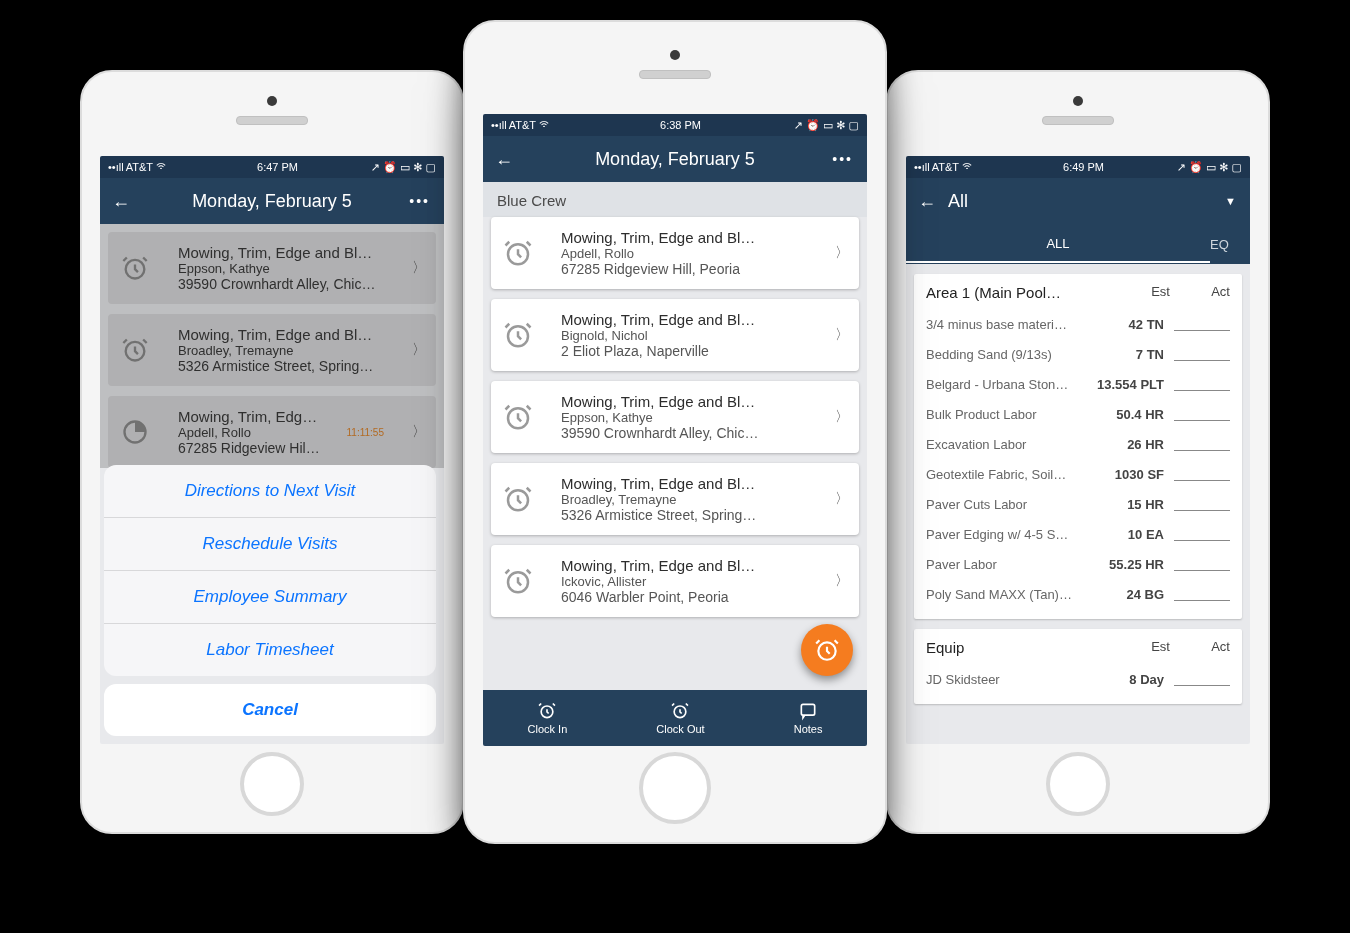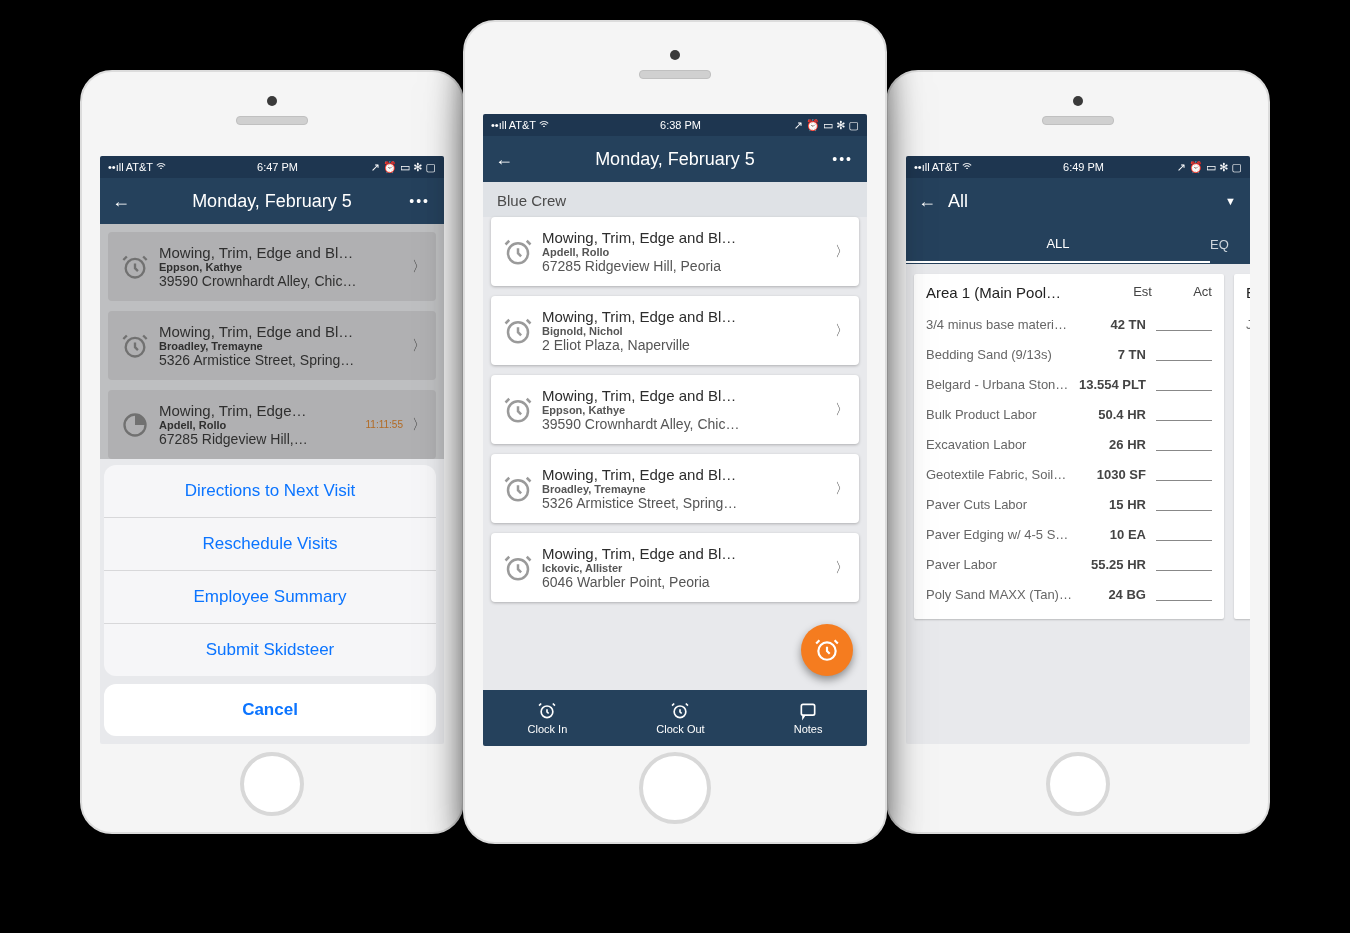--- a/index.html
+++ b/index.html
@@ -54,27 +54,27 @@
   .header .back { position:absolute; left:12px; font-size:18px; }
   .header .more { position:absolute; right:14px; font-size:14px; letter-spacing:2px; }
   .header .dropdown-caret { position:absolute; right:14px; font-size:11px;}
   .header .title-left { position:absolute; left:42px; font-size:18px; }
 
   
   .sectionlabel { padding:10px 14px 8px; color:#4a4a4a; font-size:15px; background:#dfe2e6; }
   .cards { display:flex; flex-direction:column; gap:10px; padding:0 8px; }
   .card {
     background:#fff; border-radius:4px; box-shadow:0 1px 3px rgba(0,0,0,.25);
-    display:flex; align-items:center; padding:12px 8px 12px 10px; gap:7px;
+    display:flex; align-items:center; padding:12px 8px 12px 10px; gap:26px;
     position:relative;
   }
   .card .clock-icon { color:#9a9a9a; flex:0 0 34px; display:flex; justify-content:center;}
   .card .txt { flex:1; min-width:0; }
   .card .txt .l1 { font-size:15px; color:#2d2d2d; white-space:nowrap; overflow:hidden; text-overflow:ellipsis; }
-  .card .txt .l2 { font-size:11px; color:#555;font-weight:bold; }
+  .card .txt .l2 { font-size:13px; color:#555; }
   .card .txt .l3 { font-size:14px; color:#555; white-space:nowrap; overflow:hidden; text-overflow:ellipsis;}
   .card .chev { color:#555; font-size:14px; flex:0 0 16px; }
 
   
   .dim-overlay { position:absolute; inset:0; background:rgba(0,0,0,.18); }
   .dimmed .card { background:#d7d7d9; box-shadow:none; }
   .dimmed .card .txt .l1,
   .dimmed .card .txt .l2,
   .dimmed .card .txt .l3 { color:#3a3a3a; }
 
@@ -85,21 +85,21 @@
   .bottom-bar .bb-item { display:flex; flex-direction:column; align-items:center; gap:2px; }
 
   .fab {
     position:absolute; right:14px; bottom:70px; width:52px; height:52px; border-radius:50%;
     background:#f57c1f; color:#fff; display:flex; align-items:center; justify-content:center;
     box-shadow:0 4px 8px rgba(0,0,0,.4);
   }
 
   
   .action-sheet {
-    position:absolute; left:4px; right:8px; bottom:8px;
+    position:absolute; left:4px; right:8px; bottom:8px;font-style:italic;
   }
   .sheet-group {
     background:#f6f6f8; border-radius:12px; overflow:hidden; margin-bottom:8px;
   }
   .sheet-item {
     height:52px; display:flex; align-items:center; justify-content:center;
     color:#0b74ff; font-size:17px; border-bottom:1px solid #d8d8da;
   }
   .sheet-item:last-child { border-bottom:none; }
   .sheet-cancel {
@@ -109,21 +109,21 @@
   .timer { color:#d9822b; font-size:10px; margin-right:2px;}
 
   
   .tabs {
     background:#25415c; color:#cfd6dd; height:40px; display:flex; align-items:center; font-size:13px;
   }
   .tabs .tab { flex:1; text-align:center; padding:10px 0; }
   .tabs .tab.active { color:#fff; border-bottom:2px solid #fff; }
   .tabs .tab.right-cut { flex:0 0 40px; text-align:left; white-space:nowrap; overflow:hidden; }
 
-  .table-wrap { padding:10px 8px; display:flex; flex-direction:row; gap:10px; }
+  .table-wrap { padding:10px 8px; display:flex; flex-direction:column; gap:10px; }
   .table-panel { background:#fff; border-radius:2px; box-shadow:0 1px 2px rgba(0,0,0,.2); padding:10px 12px; }
   .table-head { display:flex; font-size:15px; color:#222; margin-bottom:8px; }
   .table-head .th-name { flex:1; }
   .table-head .th-col { width:60px; text-align:right; font-size:13px; color:#444;}
   .table-row { display:flex; align-items:center; height:30px; font-size:13px; color:#666; }
   .table-row .td-name { flex:1; white-space:nowrap; overflow:hidden; text-overflow:ellipsis;}
   .table-row .td-est { width:74px; text-align:right; color:#444;font-weight:bold; }
   .table-row .td-act { width:56px; border-bottom:1px solid #888; margin-left:10px; height:12px; }
 
   svg { display:block; }
@@ -207,21 +207,21 @@
         <span class="chev">〉</span>
       </div>
       <div class="dim-overlay"></div>
     </div>
 
     <div class="action-sheet">
       <div class="sheet-group">
         <div class="sheet-item">Directions to Next Visit</div>
         <div class="sheet-item">Reschedule Visits</div>
         <div class="sheet-item">Employee Summary</div>
-        <div class="sheet-item">Submit Skidsteer</div>
+        <div class="sheet-item">Labor Timesheet</div>
       </div>
       <div class="sheet-cancel">Cancel</div>
     </div>
   </div>
   <div class="home-btn"></div>
 </div>
 
 <div class="phone small" style="right:80px; top:70px;">
   <div class="top-hardware">
     <div class="camera"></div>

